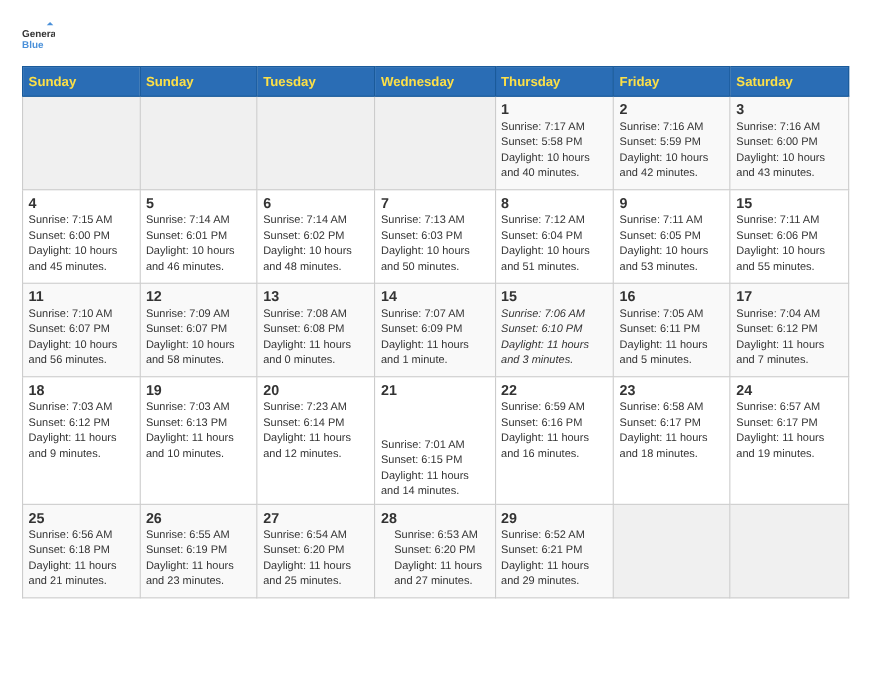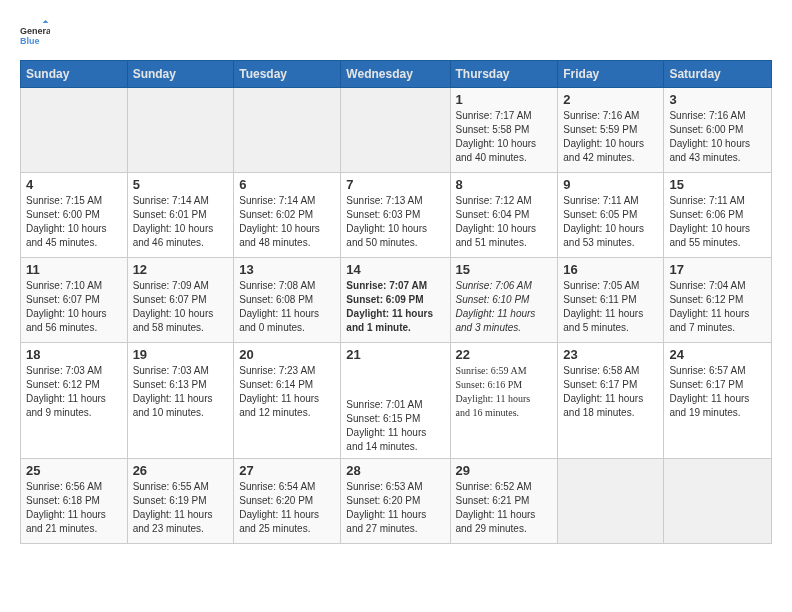--- a/index.html
+++ b/index.html
@@ -37,21 +37,21 @@
       font-size: 14px;
       color: #555;
     }
     table {
       width: 100%;
       border-collapse: collapse;
       font-size: 11px;
     }
     thead tr th {
       background-color: #2a6db5;
-      color: #e5e5e5;
+      color: #fde047;
       text-align: left;
       padding: 6px 5px;
       font-size: 12px;
       font-weight: bold;
       border: 1px solid #1a5a9a;
     }
     tbody tr {
       border: 1px solid #ccc;
     }
     tbody td {
@@ -207,21 +207,21 @@
         </td>
         <td>
           <span class="day-num">13</span>
           <div class="day-info" style="white-space: pre-line;">Sunrise: 7:08 AM
 Sunset: 6:08 PM
 Daylight: 11 hours
 and 0 minutes.</div>
         </td>
         <td>
           <span class="day-num">14</span>
-          <div class="day-info" style="white-space: pre-line; font-weight: bold;">Sunrise: 7:07 AM
+          <div class="day-info" style="white-space: pre-line;">Sunrise: 7:07 AM
 Sunset: 6:09 PM
 Daylight: 11 hours
 and 1 minute.</div>
         </td>
         <td>
           <span class="day-num">15</span>
           <div class="day-info" style="white-space: pre-line; font-style: italic;">Sunrise: 7:06 AM
 Sunset: 6:10 PM
 Daylight: 11 hours
 and 3 minutes.</div>
@@ -265,21 +265,21 @@
         </td>
         <td>
           <span class="day-num">21</span>
           <div class="day-info" style="white-space: pre-line; margin-top: 36px;">Sunrise: 7:01 AM
 Sunset: 6:15 PM
 Daylight: 11 hours
 and 14 minutes.</div>
         </td>
         <td>
           <span class="day-num">22</span>
-          <div class="day-info" style="white-space: pre-line; font-family: Liberation Serif, serif;">Sunrise: 6:59 AM
+          <div class="day-info" style="white-space: pre-line;">Sunrise: 6:59 AM
 Sunset: 6:16 PM
 Daylight: 11 hours
 and 16 minutes.</div>
         </td>
         <td>
           <span class="day-num">23</span>
           <div class="day-info" style="white-space: pre-line;">Sunrise: 6:58 AM
 Sunset: 6:17 PM
 Daylight: 11 hours
 and 18 minutes.</div>
@@ -309,21 +309,21 @@
         </td>
         <td>
           <span class="day-num">27</span>
           <div class="day-info" style="white-space: pre-line;">Sunrise: 6:54 AM
 Sunset: 6:20 PM
 Daylight: 11 hours
 and 25 minutes.</div>
         </td>
         <td>
           <span class="day-num">28</span>
-          <div class="day-info" style="white-space: pre-line;">Sunrise: 6:53 AM
+          <div class="day-info" style="white-space: pre-line; margin-left: 12px;">Sunrise: 6:53 AM
 Sunset: 6:20 PM
 Daylight: 11 hours
 and 27 minutes.</div>
         </td>
         <td>
           <span class="day-num">29</span>
           <div class="day-info" style="white-space: pre-line;">Sunrise: 6:52 AM
 Sunset: 6:21 PM
 Daylight: 11 hours
 and 29 minutes.</div>

